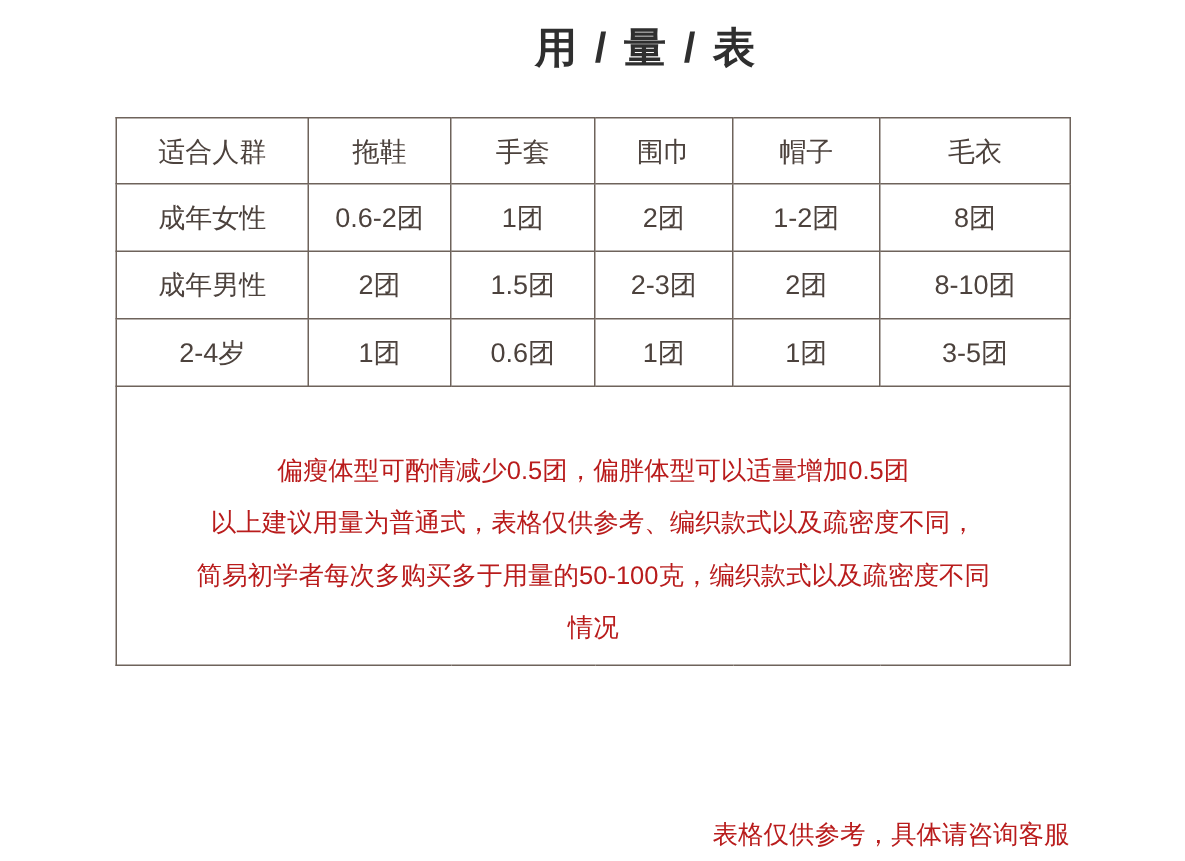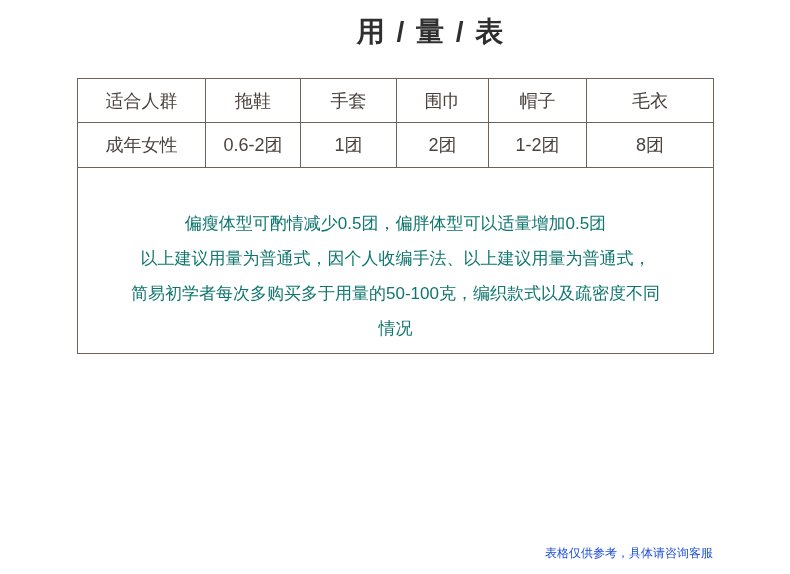--- a/index.html
+++ b/index.html
@@ -59,30 +59,30 @@
   td.notes-cell {
     height: 186px;
     text-align: left;
     vertical-align: top;
     padding: 30px 18px 0 18px;
     white-space: normal;
   }
   .note-line {
     font-size: 17px;
     line-height: 35px;
-    color: #0f766e;
+    color: #b91c1c;
   }
   .footer-note {
     position: absolute;
     top: 545px;
     left: 77px;
     width: 636px;
     text-align: right;
-    font-size: 12px;
-    color: #1d4ed8;
+    font-size: 17px;
+    color: #b91c1c;
   }
 </style>
 </head>
 <body>
 
 <div id="page">
 
   <div class="title">用 / 量 / 表</div>
 
   <table class="usage">
@@ -107,28 +107,44 @@
 
     <tr class="data-row">
       <td>成年女性</td>
       <td>0.6-2团</td>
       <td>1团</td>
       <td>2团</td>
       <td>1-2团</td>
       <td>8团</td>
     </tr>
 
+    <tr class="data-row">
+      <td>成年男性</td>
+      <td>2团</td>
+      <td>1.5团</td>
+      <td>2-3团</td>
+      <td>2团</td>
+      <td>8-10团</td>
+    </tr>
 
+    <tr class="data-row">
+      <td>2-4岁</td>
+      <td>1团</td>
+      <td>0.6团</td>
+      <td>1团</td>
+      <td>1团</td>
+      <td>3-5团</td>
+    </tr>
 
 
 
     <tr>
       <td class="notes-cell" colspan="6">
         <div class="note-line">偏瘦体型可酌情减少0.5团，偏胖体型可以适量增加0.5团</div>
-        <div class="note-line">以上建议用量为普通式，因个人收编手法、以上建议用量为普通式，</div>
+        <div class="note-line">以上建议用量为普通式，表格仅供参考、编织款式以及疏密度不同，</div>
         <div class="note-line">简易初学者每次多购买多于用量的50-100克，编织款式以及疏密度不同</div>
         <div class="note-line">情况</div>
       </td>
     </tr>
   </tbody>
     </table>
 
   <div class="footer-note">表格仅供参考，具体请咨询客服</div>
 
 </div>

